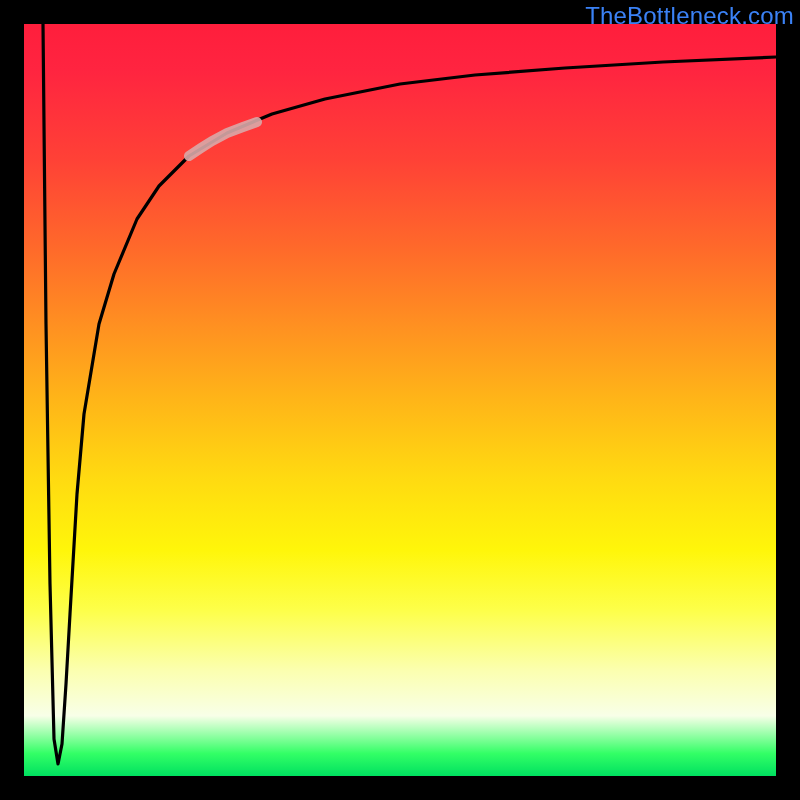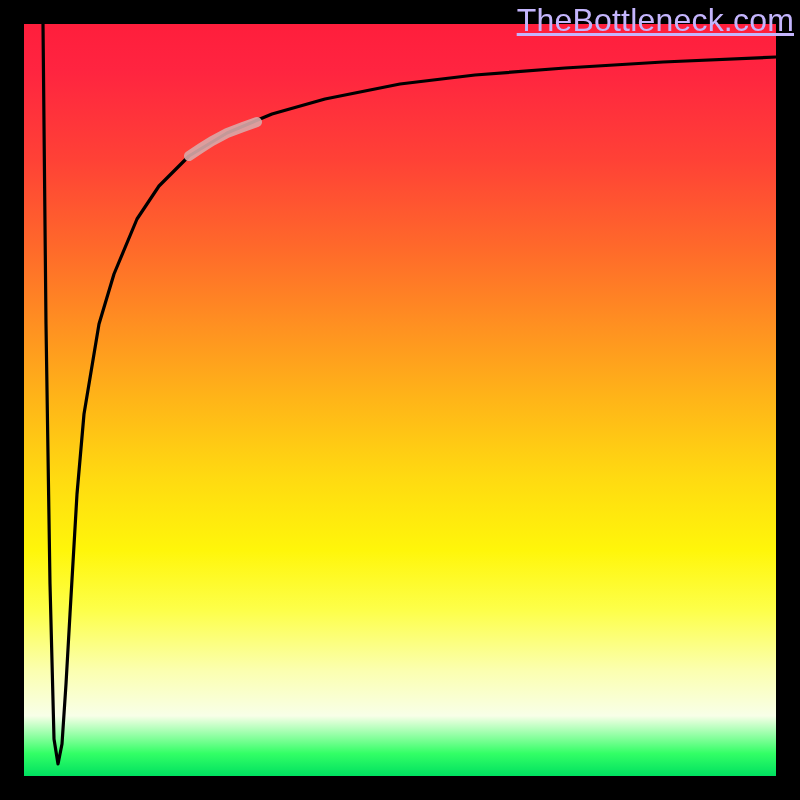--- a/index.html
+++ b/index.html
@@ -38,26 +38,25 @@
       #fbffb0 86%,
       #f8ffe8 92%,
       #33ff66 97%,
       #00e060 100%
     );
   }
   .watermark {
     position: absolute;
     top: 2px;
     right: 6px;
-    color: #c4b5fd;
-    font-size: 32px;
+    color: #3b82f6;
+    font-size: 24px;
     font-weight: 500;
     letter-spacing: 0.2px;
     user-select: none;
-    text-decoration: underline;
   }
   svg.curve {
     position: absolute;
     left: 0;
     top: 0;
     width: 752px;
     height: 752px;
   }
 </style>
 </head>

